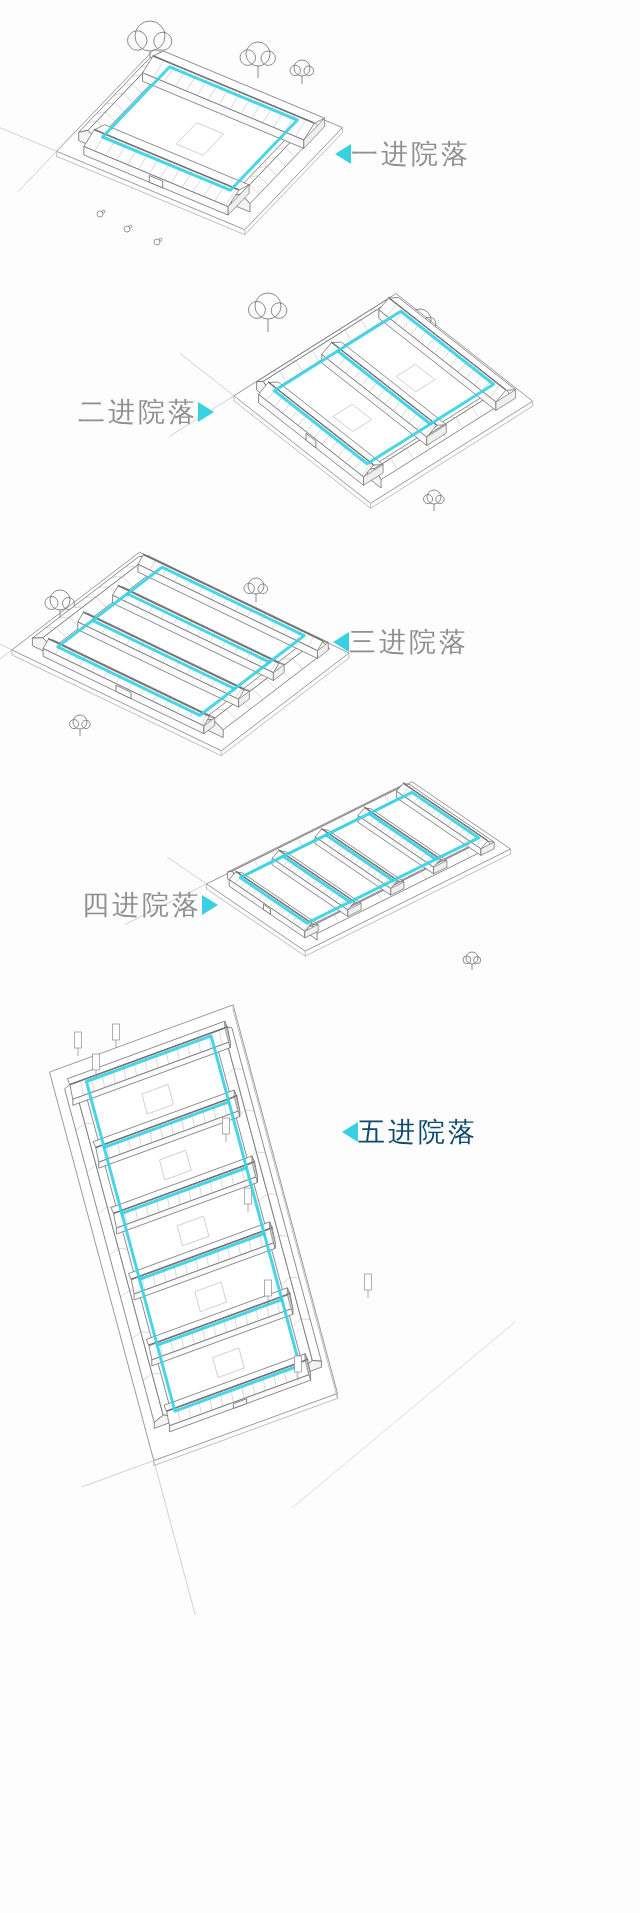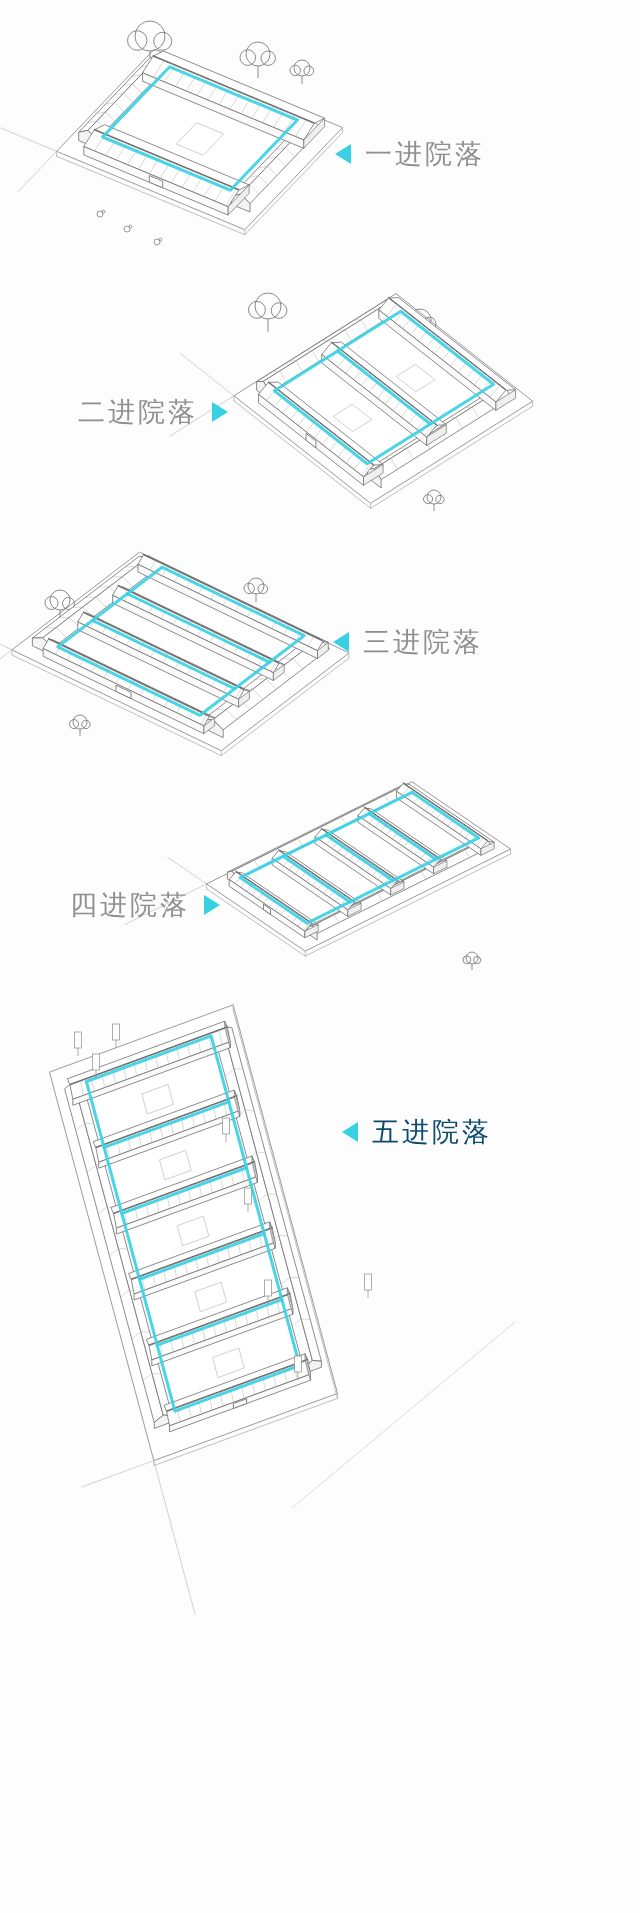--- a/index.html
+++ b/index.html
@@ -1,27 +1,27 @@
 <!DOCTYPE html>
 <html style="--accent: #38d1e4;"><head>
 <meta charset="utf-8">
 <style>
   html,body{margin:0;padding:0;background:#ffffff;}
   body{font-family:"Liberation Sans","DejaVu Sans",sans-serif;}
   .page{position:relative;width:640px;height:1913px;margin:0 auto;background:#fdfdfd;overflow:hidden;}
   #scene{position:absolute;left:0;top:0;}
-  .caption{position:absolute;display:flex;align-items:center;gap:14px;color:#8f8f8f;
+  .caption{position:absolute;display:flex;align-items:center;gap:0;color:#8f8f8f;
            font-size:27px;letter-spacing:3px;white-space:nowrap;user-select:none;}
   .tri{width:0;height:0;border-top:10px solid transparent;border-bottom:10px solid transparent;display:inline-block;}
   .tri-left{border-right:16px solid var(--accent,#38d1e4);}
   .tri-right{border-left:16px solid var(--accent,#38d1e4);}
   .pos-1{left:335px;top:136px;}
   .pos-2{left:78px;top:394px;}
   .pos-3{left:333px;top:624px;}
-  .pos-4{left:70px;top:887px;}
+  .pos-4{left:82px;top:887px;}
   .pos-5{left:342px;top:1114px;}
 </style>
 </head>
 <body>
 
 <div class="page">
 
   <svg id="scene" width="640" height="1913" viewBox="0 0 640 1913">
       <g>
         <line x1="56.639999999999986" y1="151.32" x2="-17.28" y2="120.52000000000001" stroke="#d2d2d2" stroke-width="1" stroke-linecap="round" opacity="1"></line>

